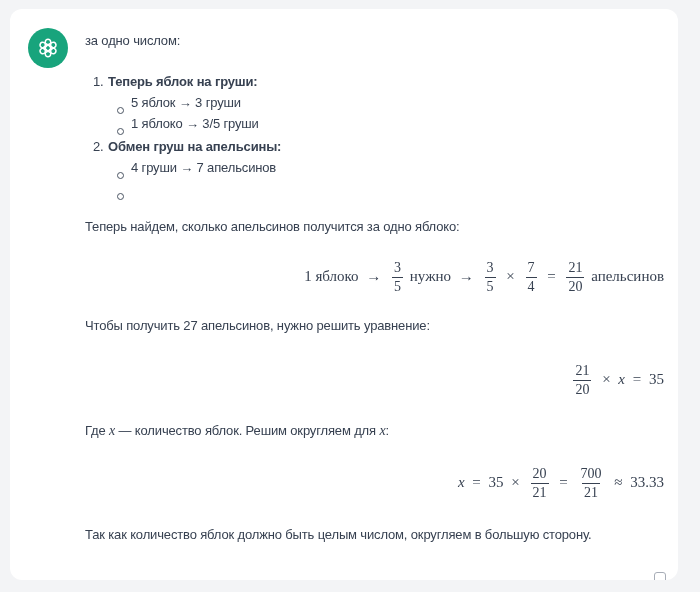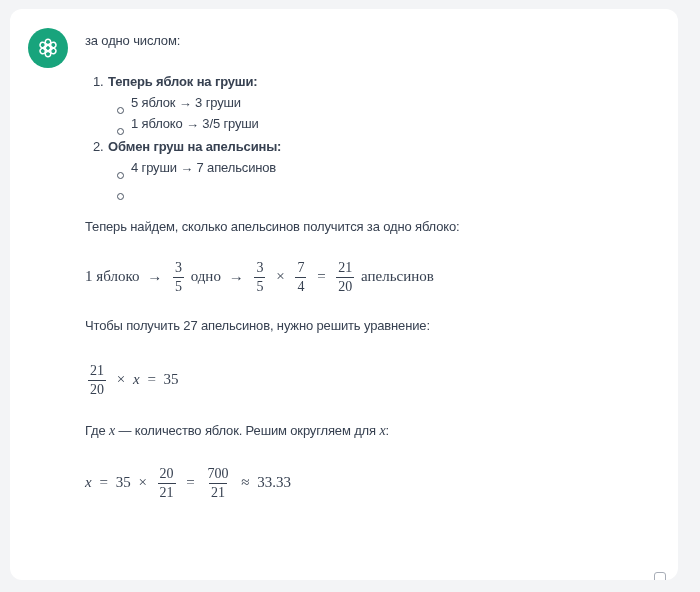--- a/index.html
+++ b/index.html
@@ -48,21 +48,21 @@
     height:20px; margin:1px 0 1px 32px; gap:7px;
   }
   .ring {
     width:5px; height:5px;
     border:1px solid #4b5563;
     border-radius:50%;
     flex:0 0 auto;
     box-sizing:content-box;
   }
   .math {
-    text-align:left;
+    text-align:right;
     font-family:"Liberation Serif","DejaVu Serif",serif;
     font-size:15px;
     color:#374151;
     letter-spacing:0;
   }
   .math-1 { margin:22px 0 20px; }
   .math-2 { margin:26px 0 22px; }
   .math-3 { margin:24px 0 22px; }
   .frac {
     display:inline-flex; flex-direction:column; align-items:center;
@@ -143,21 +143,21 @@
 
     <p class="para">Теперь найдем, сколько апельсинов получится за одно яблоко:</p>
 
     <div class="math math-1">
       <span>1 яблоко</span>
       <span class="op">→</span>
       <span class="frac">
           <span class="fnum">3</span>
           <span class="fden">5</span>
         </span>
-      <span>одно</span>
+      <span>нужно</span>
       <span class="op">→</span>
       <span class="frac">
           <span class="fnum">3</span>
           <span class="fden">5</span>
         </span>
       <span class="op">×</span>
       <span class="frac">
           <span class="fnum">7</span>
           <span class="fden">4</span>
         </span>
@@ -197,20 +197,21 @@
         </span>
       <span class="op">=</span>
       <span class="frac">
           <span class="fnum">700</span>
           <span class="fden">21</span>
         </span>
       <span class="op">≈</span>
       <span>33.33</span>
     </div>
 
+    <p class="para mb12">Так как количество яблок должно быть целым числом, округляем в большую сторону.</p>
 
   </div>
 
   <div class="copy-clip">
     <div class="copy-box"></div>
   </div>
 
 </div>
 
 </body></html>

